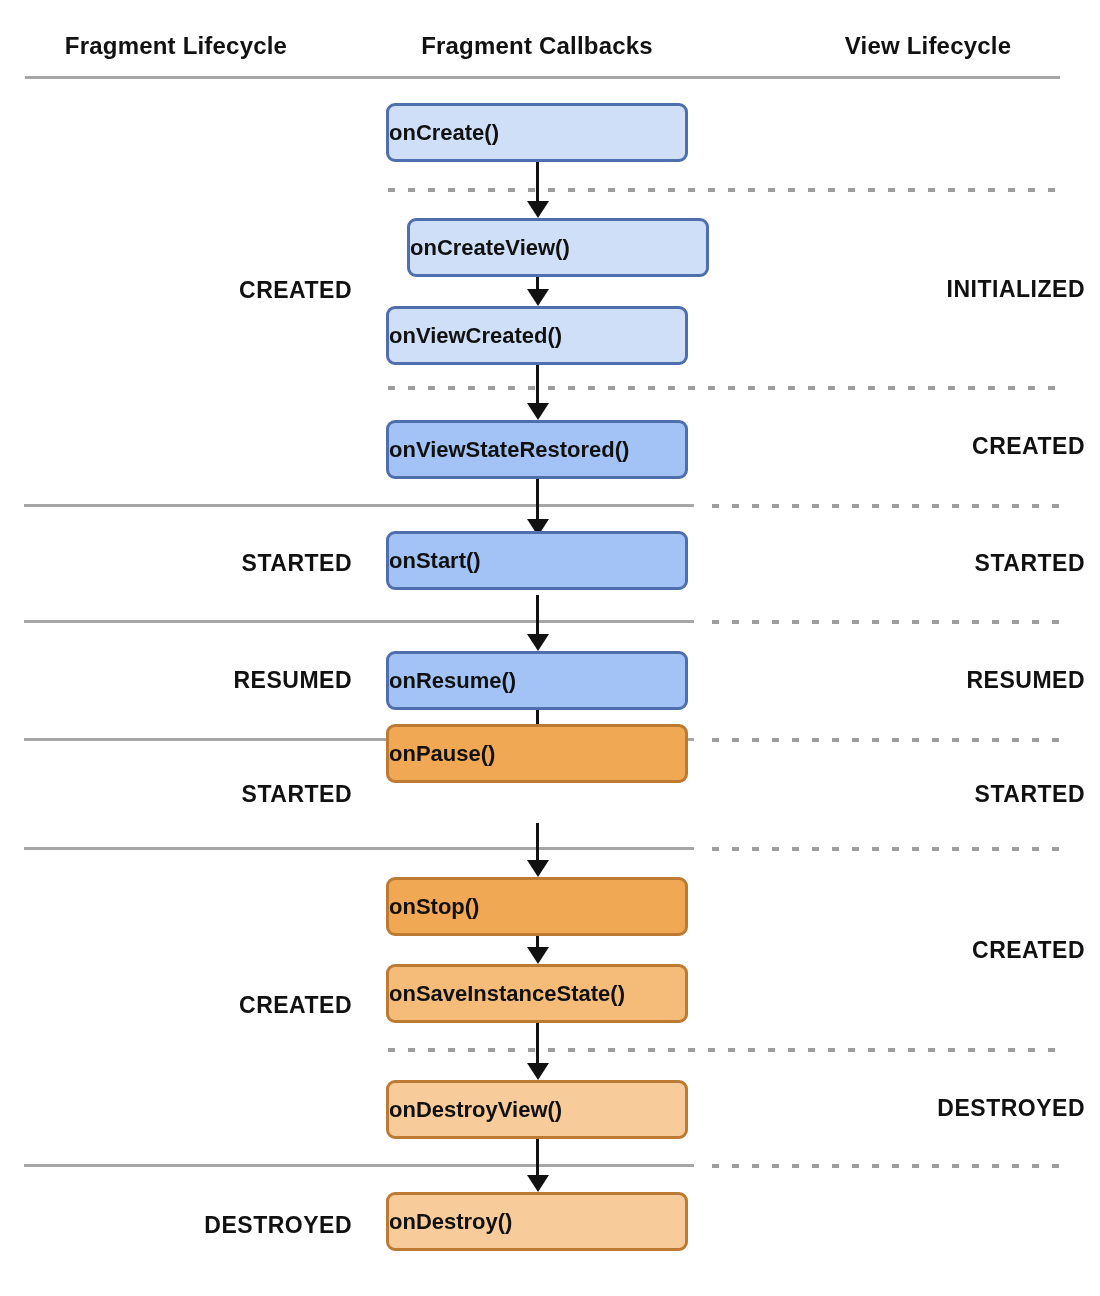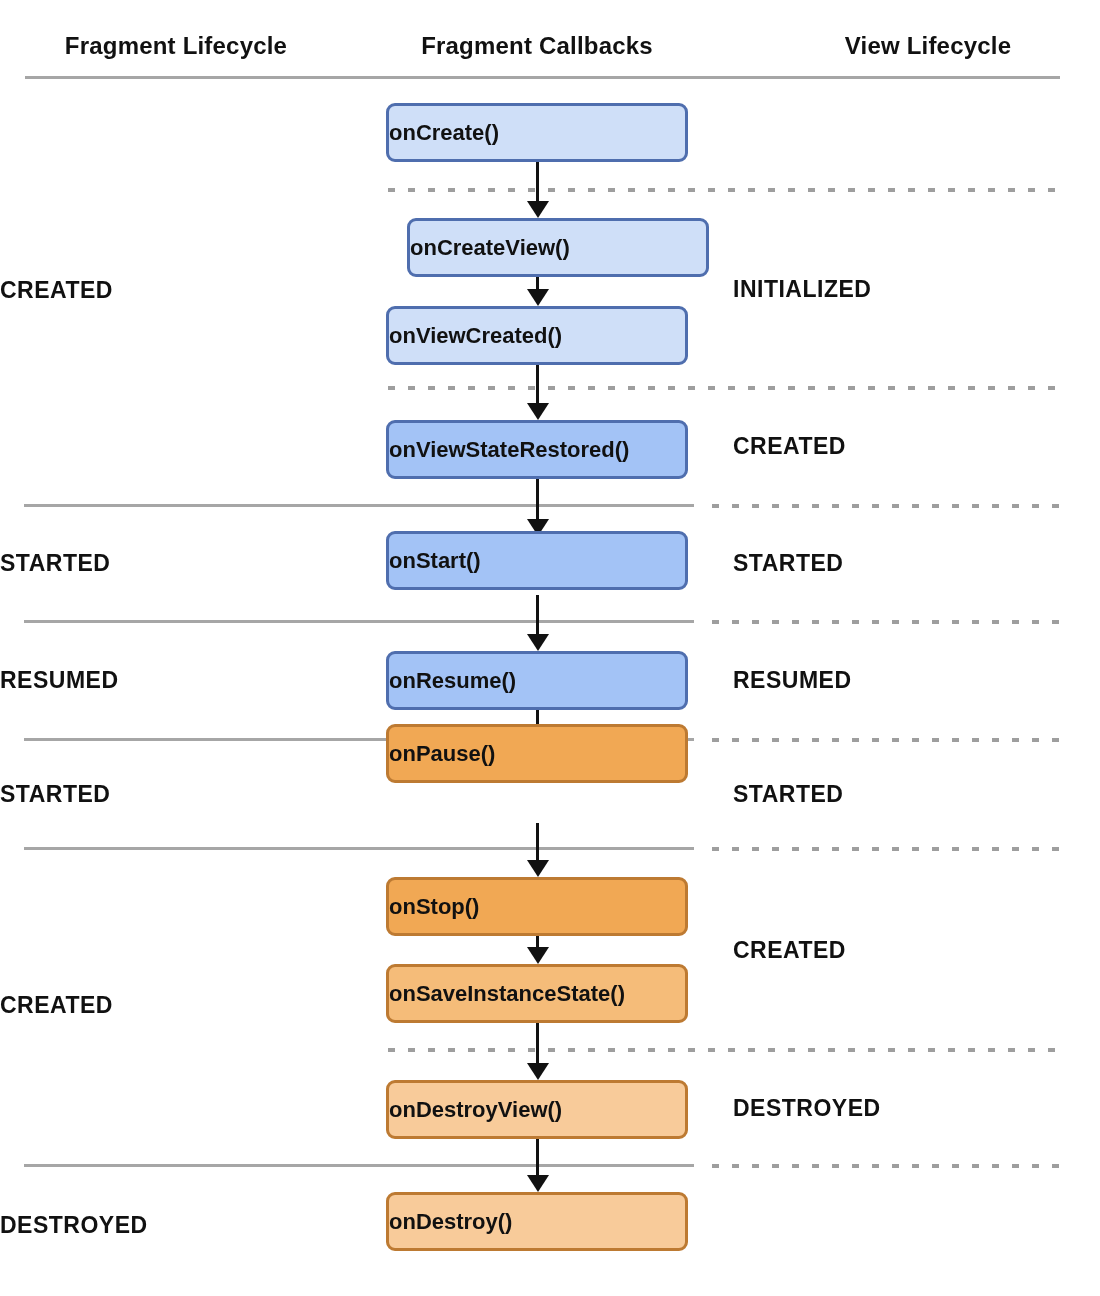--- a/index.html
+++ b/index.html
@@ -9,21 +9,21 @@
     overflow:hidden; margin:0 auto;
   }
   .hdr {
     position:absolute; top:30px; height:32px; line-height:32px;
     font-size:24px; font-weight:bold; color:var(--text_color);
     text-align:center; letter-spacing:0.2px; white-space:nowrap;
   }
   .state {
     position:absolute; width:352px; height:30px; line-height:30px;
     font-size:23px; font-weight:bold; color:var(--text_color);
-    text-align:left; letter-spacing:0.5px; white-space:nowrap;
+    text-align:right; letter-spacing:0.5px; white-space:nowrap;
   }
   .box {
     position:absolute; left:386px; width:302px; height:59px;
     box-sizing:border-box; border:3px solid; border-radius:9px;
     text-align:left; line-height:53px; font-size:22px; font-weight:bold;
     color:#111111; white-space:nowrap;
   }
   .tone-blue-light  { background:var(--blue_light);   border-color:var(--blue_border); }
   .tone-blue-mid    { background:var(--blue_mid);     border-color:var(--blue_border); }
   .tone-orange-deep { background:var(--orange_deep);  border-color:var(--orange_border); }

